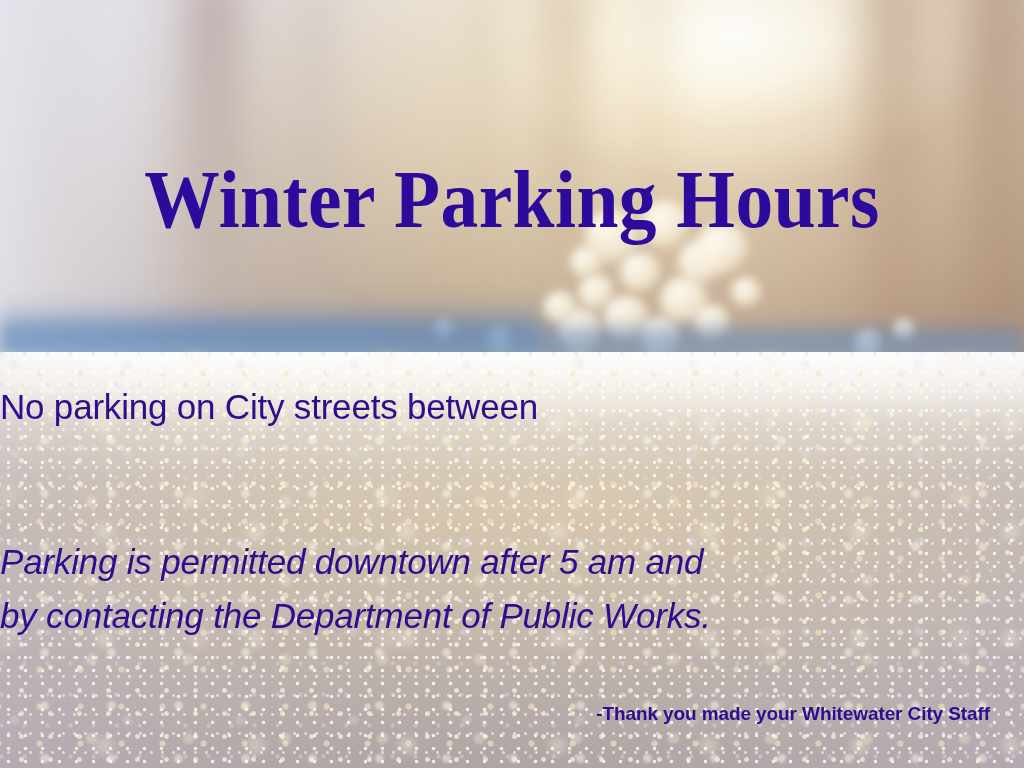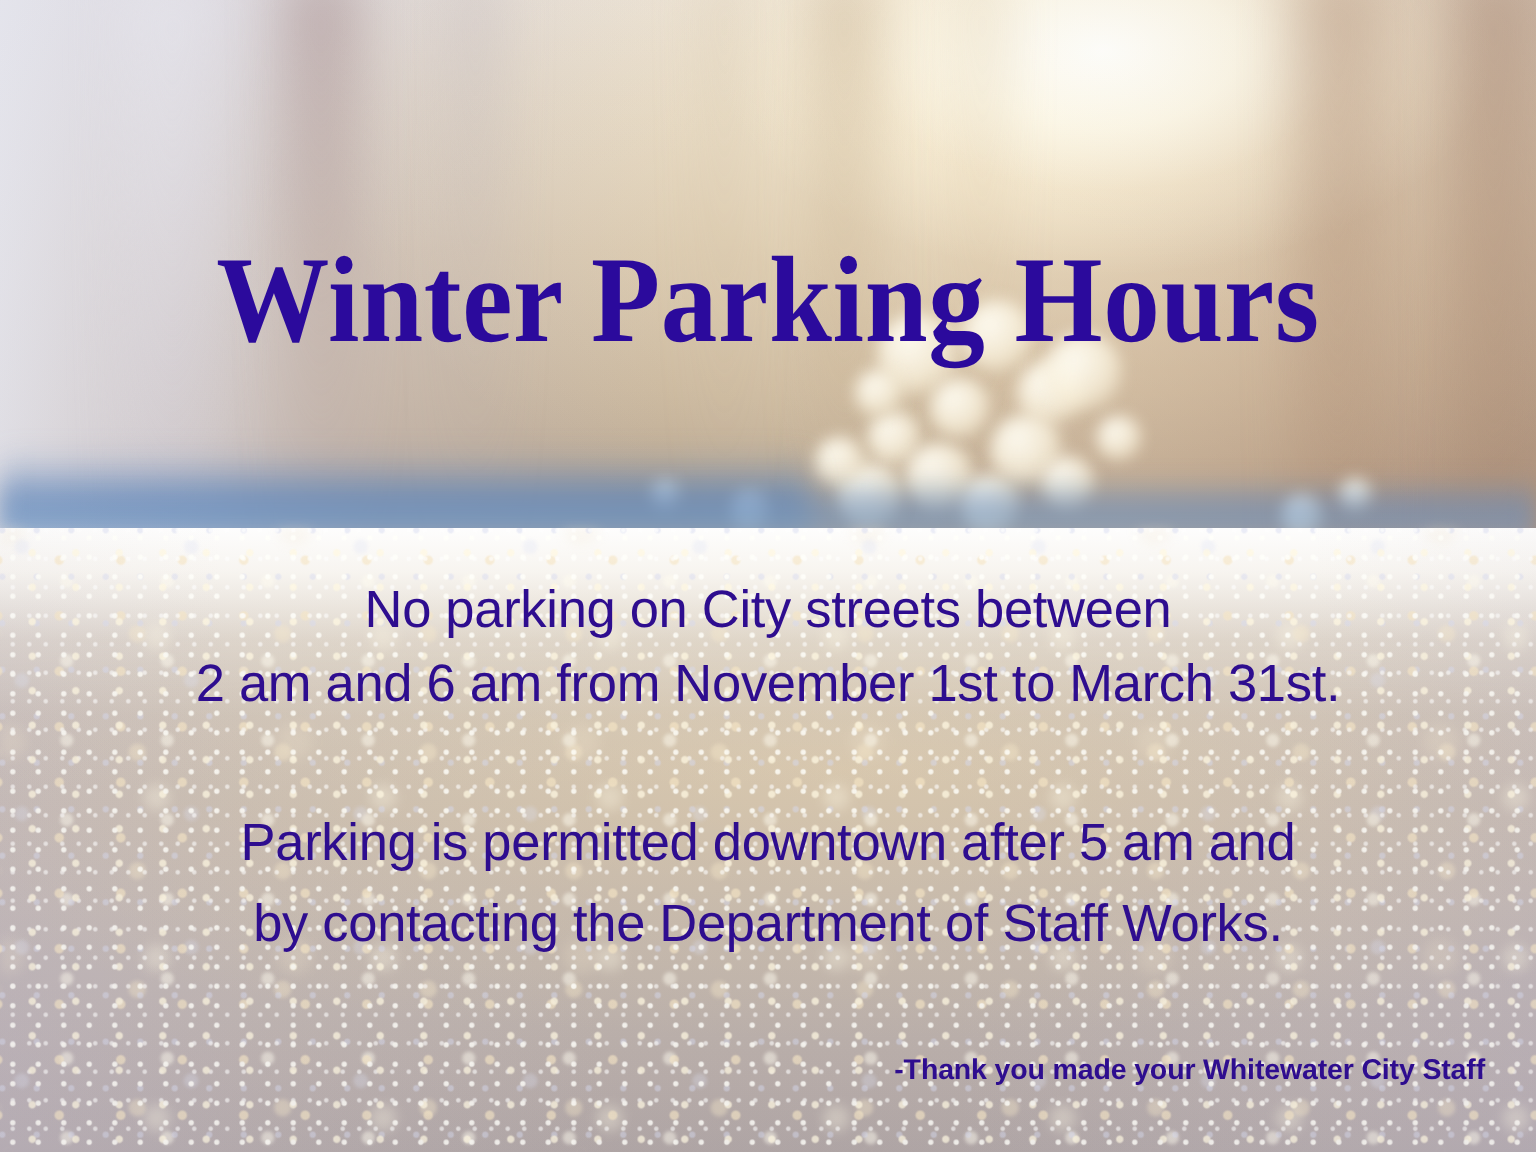--- a/index.html
+++ b/index.html
@@ -220,41 +220,41 @@
     letter-spacing: 0.5px;
     color: #2b0a9c;
     transform: scaleX(0.92);
     transform-origin: 50% 50%;
     white-space: nowrap;
   }
 
   .body-block {
     position: absolute;
     width: 1024px;
-    text-align: center;
     font-family: "Liberation Sans", "DejaVu Sans", sans-serif;
     font-weight: normal;
     color: #2e0d8f;
     white-space: nowrap;
   }
 
   #para1 {
     left: 0;
     top: 382px;
     font-size: 35px;
     line-height: 49px;
     letter-spacing: -0.2px;
   }
 
   #para2 {
     left: 0;
     top: 535px;
     font-size: 35px;
     line-height: 54px;
     letter-spacing: -0.2px;
+    font-style: italic;
   }
 
   #signature {
     position: absolute;
     left: 0;
     top: 703px;
     width: 990px;
     text-align: right;
     font-family: "Liberation Sans", "DejaVu Sans", sans-serif;
     font-weight: bold;
@@ -313,24 +313,23 @@
 
     <div class="bg-veil"></div>
   </div>
 
   <div class="content">
 
     <h1 id="title">Winter Parking Hours</h1>
 
     <div id="para1" class="body-block">
       <div>No parking on City streets between</div>
-      <div>2 am and 6 am from November 1st to March 31st.</div>
     </div>
 
     <div id="para2" class="body-block">
       <div>Parking is permitted downtown after 5 am and</div>
-      <div>by contacting the Department of Staff Works.</div>
+      <div>by contacting the Department of Public Works.</div>
     </div>
 
     <div id="signature">-Thank you made your Whitewater City Staff</div>
 
   </div>
 </div>
 
 </body></html>

